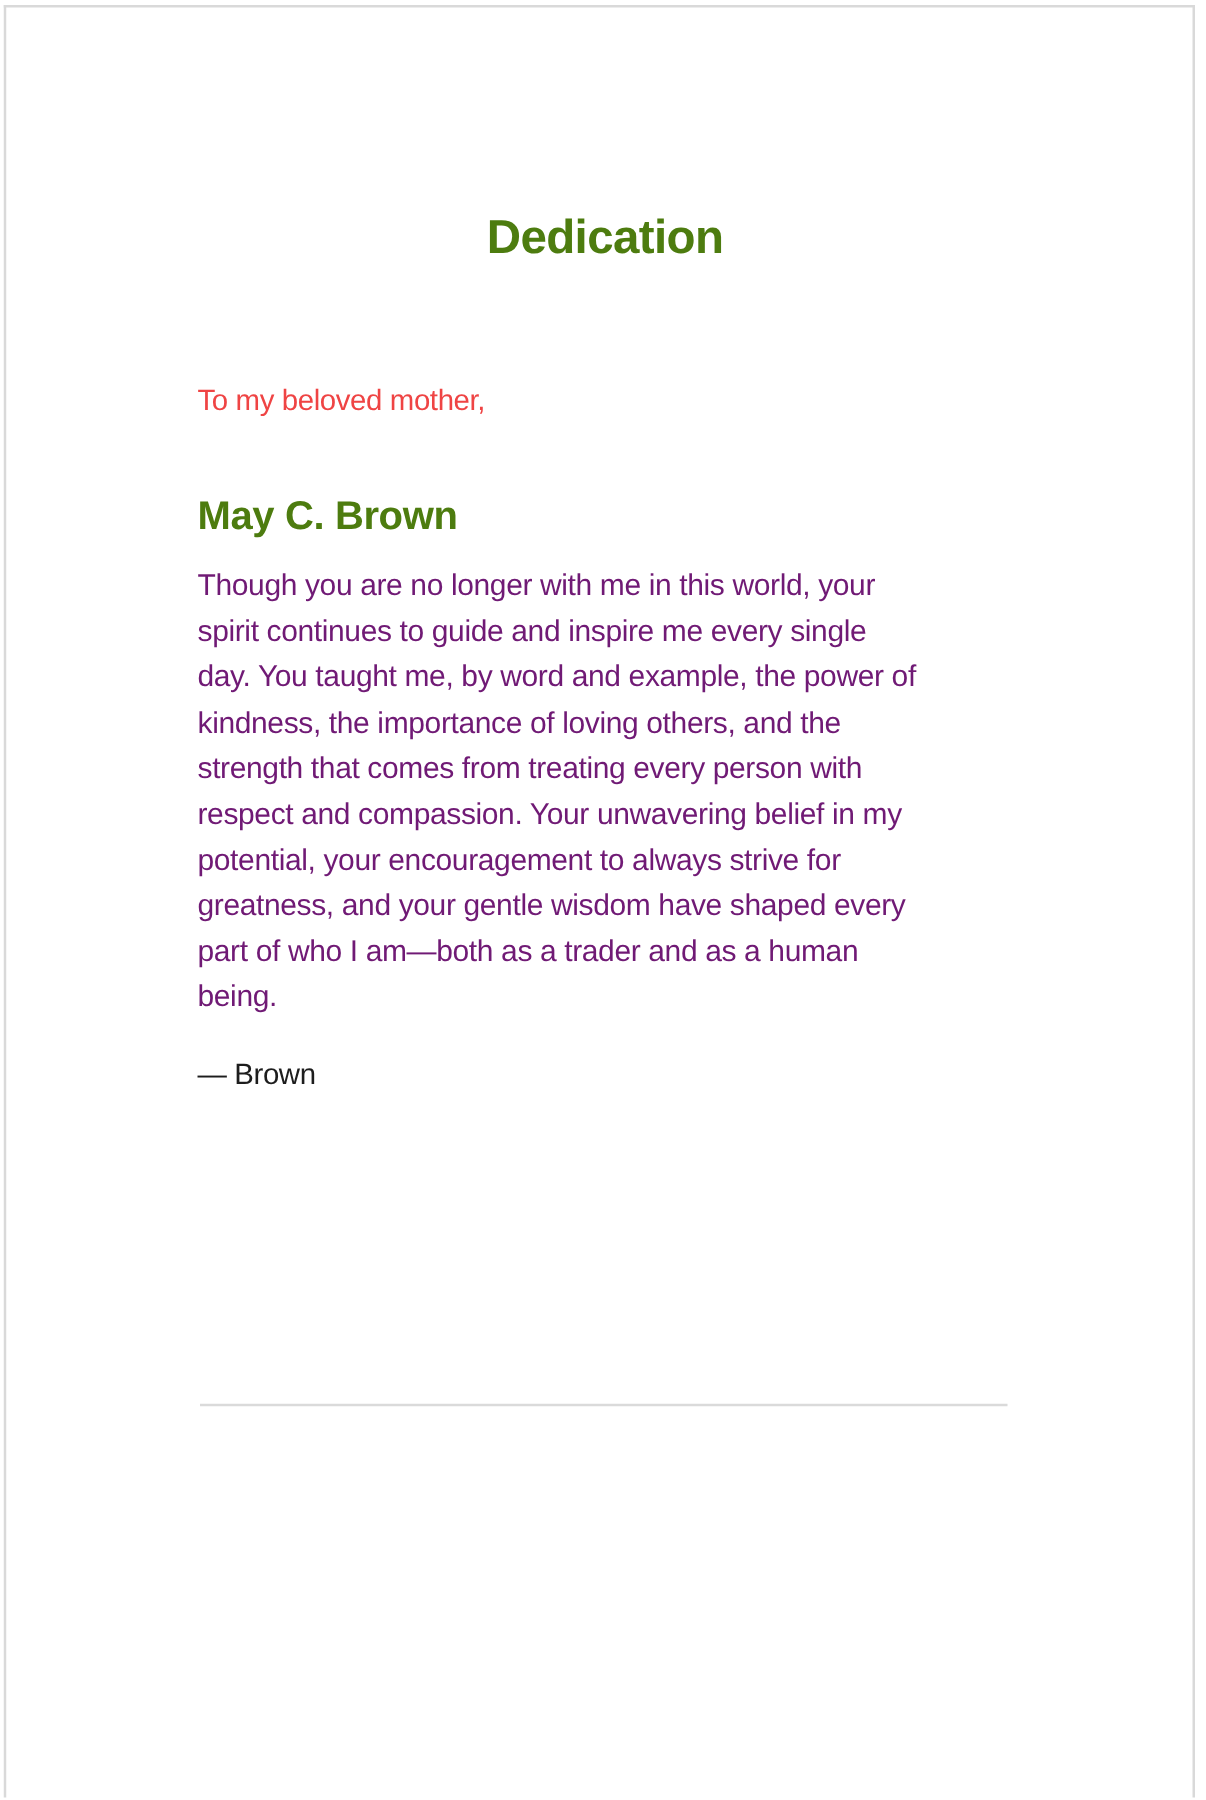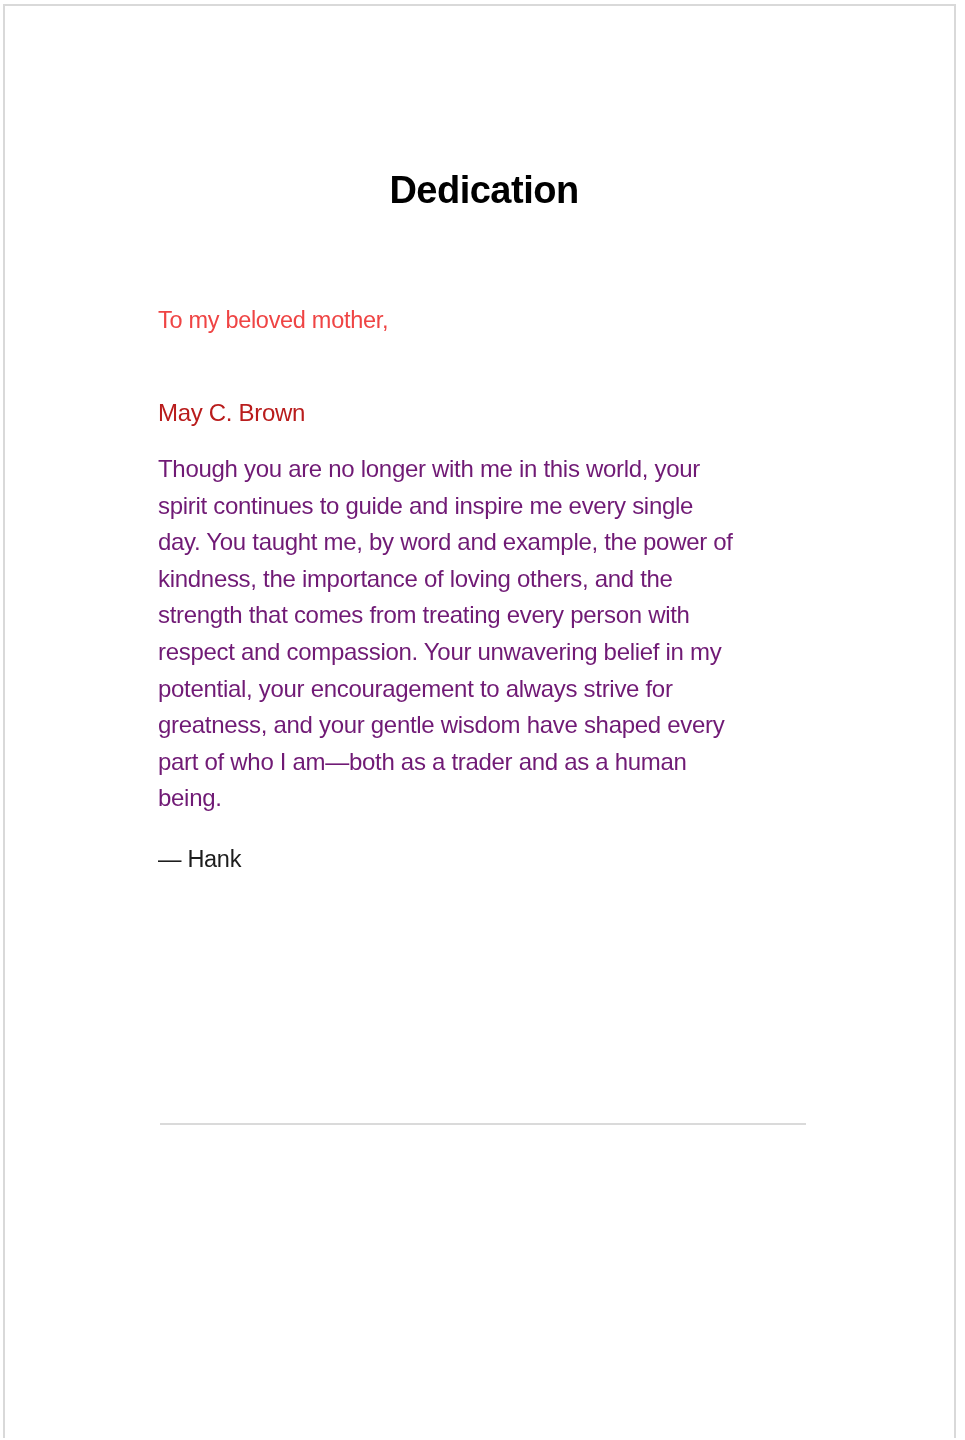--- a/index.html
+++ b/index.html
@@ -27,38 +27,38 @@
     position: absolute;
     left: 153px;
     top: 160px;
     width: 652px;
   }
   .doc-title {
     font-size: 38px;
     line-height: 48px;
     font-weight: 700;
     letter-spacing: -0.5px;
-    color: #000000;
+    color: #4d7c0f;
     text-align: center;
     margin: 0;
   }
   .salutation {
     margin: 88px 0 0 0;
     font-size: 23.5px;
     line-height: 37px;
     letter-spacing: -0.3px;
     color: #ef4444;
   }
   .dedicatee {
     margin: 55px 0 0 0;
-    font-size: 24px;
+    font-size: 32px;
     line-height: 37px;
     letter-spacing: -0.3px;
-    font-weight: 400;
-    color: #b91c1c;
+    font-weight: 700;
+    color: #4d7c0f;
   }
   .para {
     margin: 0;
     font-size: 24px;
     line-height: 36.6px;
     letter-spacing: -0.3px;
     color: #701a75;
     white-space: pre-line;
   }
   .para-1 { margin-top: 20px; }
@@ -95,18 +95,18 @@
 day. You taught me, by word and example, the power of
 kindness, the importance of loving others, and the
 strength that comes from treating every person with
 respect and compassion. Your unwavering belief in my
 potential, your encouragement to always strive for
 greatness, and your gentle wisdom have shaped every
 part of who I am—both as a trader and as a human
 being.</p>
 
 
-    <p class="signature">— Hank</p>
+    <p class="signature">— Brown</p>
 
     <hr class="divider">
 
   </div>
 </div>
 
 </body></html>

